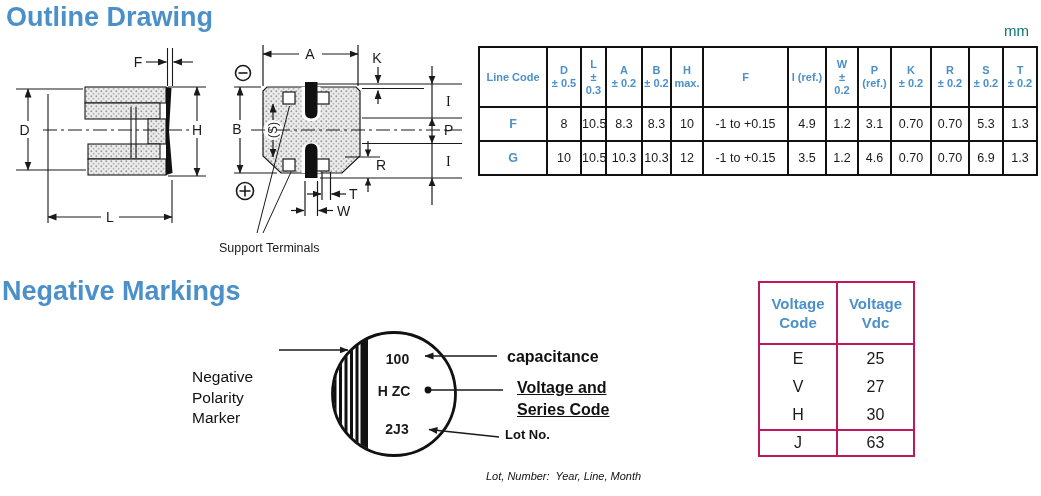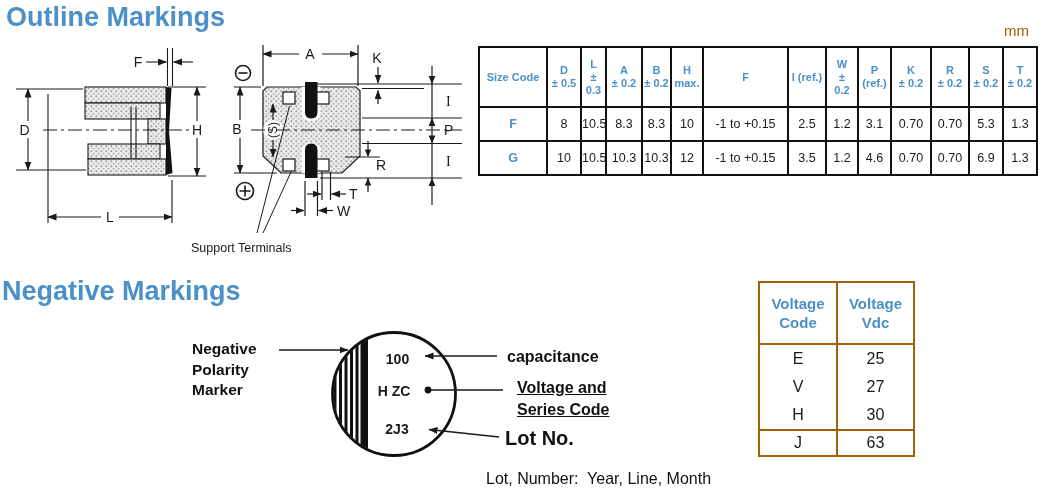--- a/index.html
+++ b/index.html
@@ -5,49 +5,49 @@
   * { box-sizing: border-box; }
   html,body { margin:0; padding:0; }
   body {
     width:1041px; height:496px; position:relative; overflow:hidden;
     background:#ffffff; color:#1a1a1a;
     font-family:"Liberation Sans", sans-serif;
   }
   .abs { position:absolute; }
   .heading { color:#4b90c8; font-weight:bold; font-size:27px; letter-spacing:0; white-space:nowrap; }
   .small-label { font-size:12.5px; color:#1a1a1a; }
-  .unit { font-size:15px; color:#a16207; }
+  .unit { font-size:15px; color:#0f766e; }
 
   svg text { font-family:"Liberation Sans", sans-serif; fill:#1a1a1a; font-size:14px; }
   svg text.serif-dim { font-family:"Liberation Serif", serif; font-size:14px; }
   svg text.rot { font-size:12px; }
 
   
   #dim-table { border-collapse:collapse; table-layout:fixed; width:558px; background:#fff; }
   #dim-table th, #dim-table td { border:2px solid #111; text-align:center; vertical-align:middle; padding:0; overflow:hidden; }
   #dim-table th { color:#4b90c8; font-weight:bold; font-size:11px; line-height:13px; height:60px; }
   #dim-table td { font-size:12.5px; height:34px; color:#1a1a1a; white-space:nowrap; }
   #dim-table td.size-code { color:#4b90c8; font-weight:bold; }
 
   
   #volt-table { border-collapse:collapse; table-layout:fixed; width:155px; background:#fff; }
-  #volt-table th, #volt-table td { border:2px solid #a16207; text-align:center; vertical-align:middle; padding:0; }
+  #volt-table th, #volt-table td { border:2px solid #be185d; text-align:center; vertical-align:middle; padding:0; }
   #volt-table th { color:#4b90c8; font-weight:bold; font-size:15px; line-height:19px; height:62px; }
   #volt-table tr.vt-group td { height:84px; font-size:16px; }
   #volt-table tr.vt-group td div { height:28px; line-height:28px; }
   #volt-table tr.vt-last td { height:26px; font-size:16px; }
 
-  .bold-label { font-weight:bold; font-size:15.5px; line-height:20.5px; color:#111; }
+  .bold-label { font-weight:normal; font-size:15.5px; line-height:20.5px; color:#111;margin-top:28px; }
   .callout { font-weight:bold; font-size:16px; color:#111; white-space:nowrap; }
-  .caption { font-size:16px; color:#111; white-space:pre; }
+  .caption { font-size:11px; color:#111; white-space:pre;font-style:italic; }
 </style>
 </head>
 <body>
 
-<div class="abs heading" style="left:6px; top:2px;">Outline Markings</div>
+<div class="abs heading" style="left:6px; top:2px;">Outline Drawing</div>
 <div class="abs heading" style="left:2px; top:276px;">Negative Markings</div>
 <div class="abs unit" style="left:1004px; top:22px;">mm</div>
 
 <svg class="abs" style="left:0; top:35px;" width="475" height="230" viewBox="0 35 475 230">
   <defs>
     <pattern id="hatch" width="5" height="5" patternUnits="userSpaceOnUse">
       <rect width="5" height="5" fill="#ececec"></rect>
       <circle cx="1.3" cy="1.3" r="0.95" fill="#9a9a9a"></circle>
       <circle cx="3.6" cy="3.8" r="0.95" fill="#b4b4b4"></circle>
     </pattern>
@@ -166,42 +166,42 @@
 
     <path d="M305,181 V216 M317.5,181 V216"></path>
     <path d="M291,210.5 H304" marker-end="url(#ah)"></path>
     <path d="M333,210.5 H318.5" marker-end="url(#ah)"></path>
     <text x="337" y="215.5" font-size="13.5" stroke="none" fill="#1a1a1a">W</text>
 
     <path d="M257,233 L289.5,106 M263,233 L291,172" stroke-width="1"></path>
   </g>
 </svg>
 
-<div class="abs small-label" style="left:191px; top:241px;text-align:right;">Support Terminals</div>
+<div class="abs small-label" style="left:219px; top:241px;text-align:right;">Support Terminals</div>
 
 <table id="dim-table" class="abs" style="left:478px; top:46px;">
   <colgroup>
     <col style="width:68px">
       <col style="width:34px">
       <col style="width:25px">
       <col style="width:36px">
     <col style="width:29px">
       <col style="width:32px">
       <col style="width:85px">
       <col style="width:38px">
     <col style="width:32px">
       <col style="width:33px">
       <col style="width:40px">
       <col style="width:38px">
     <col style="width:34px">
       <col style="width:34px">
   </colgroup>
   <thead>
       <tr id="dim-thead-row">
-        <th>Size Code</th>
+        <th>Line Code</th>
         <th>D<br>± 0.5</th>
         <th>L<br>±<br>0.3</th>
         <th>A<br>± 0.2</th>
         <th>B<br>± 0.2</th>
         <th>H<br>max.</th>
         <th>F</th>
         <th>I (ref.)</th>
         <th>W<br>±<br>0.2</th>
         <th>P<br>(ref.)</th>
         <th>K<br>± 0.2</th>
@@ -212,21 +212,21 @@
     </thead>
   <tbody id="dim-tbody">
       <tr>
         <td class="size-code">F</td>
         <td>8</td>
         <td>10.5</td>
         <td>8.3</td>
         <td>8.3</td>
         <td>10</td>
         <td>-1 to +0.15</td>
-        <td>2.5</td>
+        <td>4.9</td>
         <td>1.2</td>
         <td>3.1</td>
         <td>0.70</td>
         <td>0.70</td>
         <td>5.3</td>
         <td>1.3</td>
       </tr>
       <tr>
         <td class="size-code">G</td>
         <td>10</td>
@@ -277,21 +277,21 @@
     <path d="M499,437 L429,429.5" marker-end="url(#ah)"></path>
   </g>
   <circle cx="428" cy="390" r="3.4" fill="#111"></circle>
 </svg>
 
 <div class="abs callout" style="left:507px; top:348px;">capacitance</div>
 <div class="abs callout" style="left:517px; top:377px; line-height:21.5px;text-decoration:underline;">
   <div>Voltage and</div>
   <div>Series Code</div>
 </div>
-<div class="abs callout" style="left:505px; top:427px; font-size:20px;">Lot No.</div>
+<div class="abs callout" style="left:505px; top:427px; font-size:13px;">Lot No.</div>
 
 <div class="abs caption" style="left:486px; top:470px;">Lot, Number:  Year, Line, Month</div>
 
 <table id="volt-table" class="abs" style="left:758px; top:281px;">
   <colgroup>
       <col style="width:78px">
       <col style="width:77px">
     </colgroup>
   <tbody>
       <tr>

